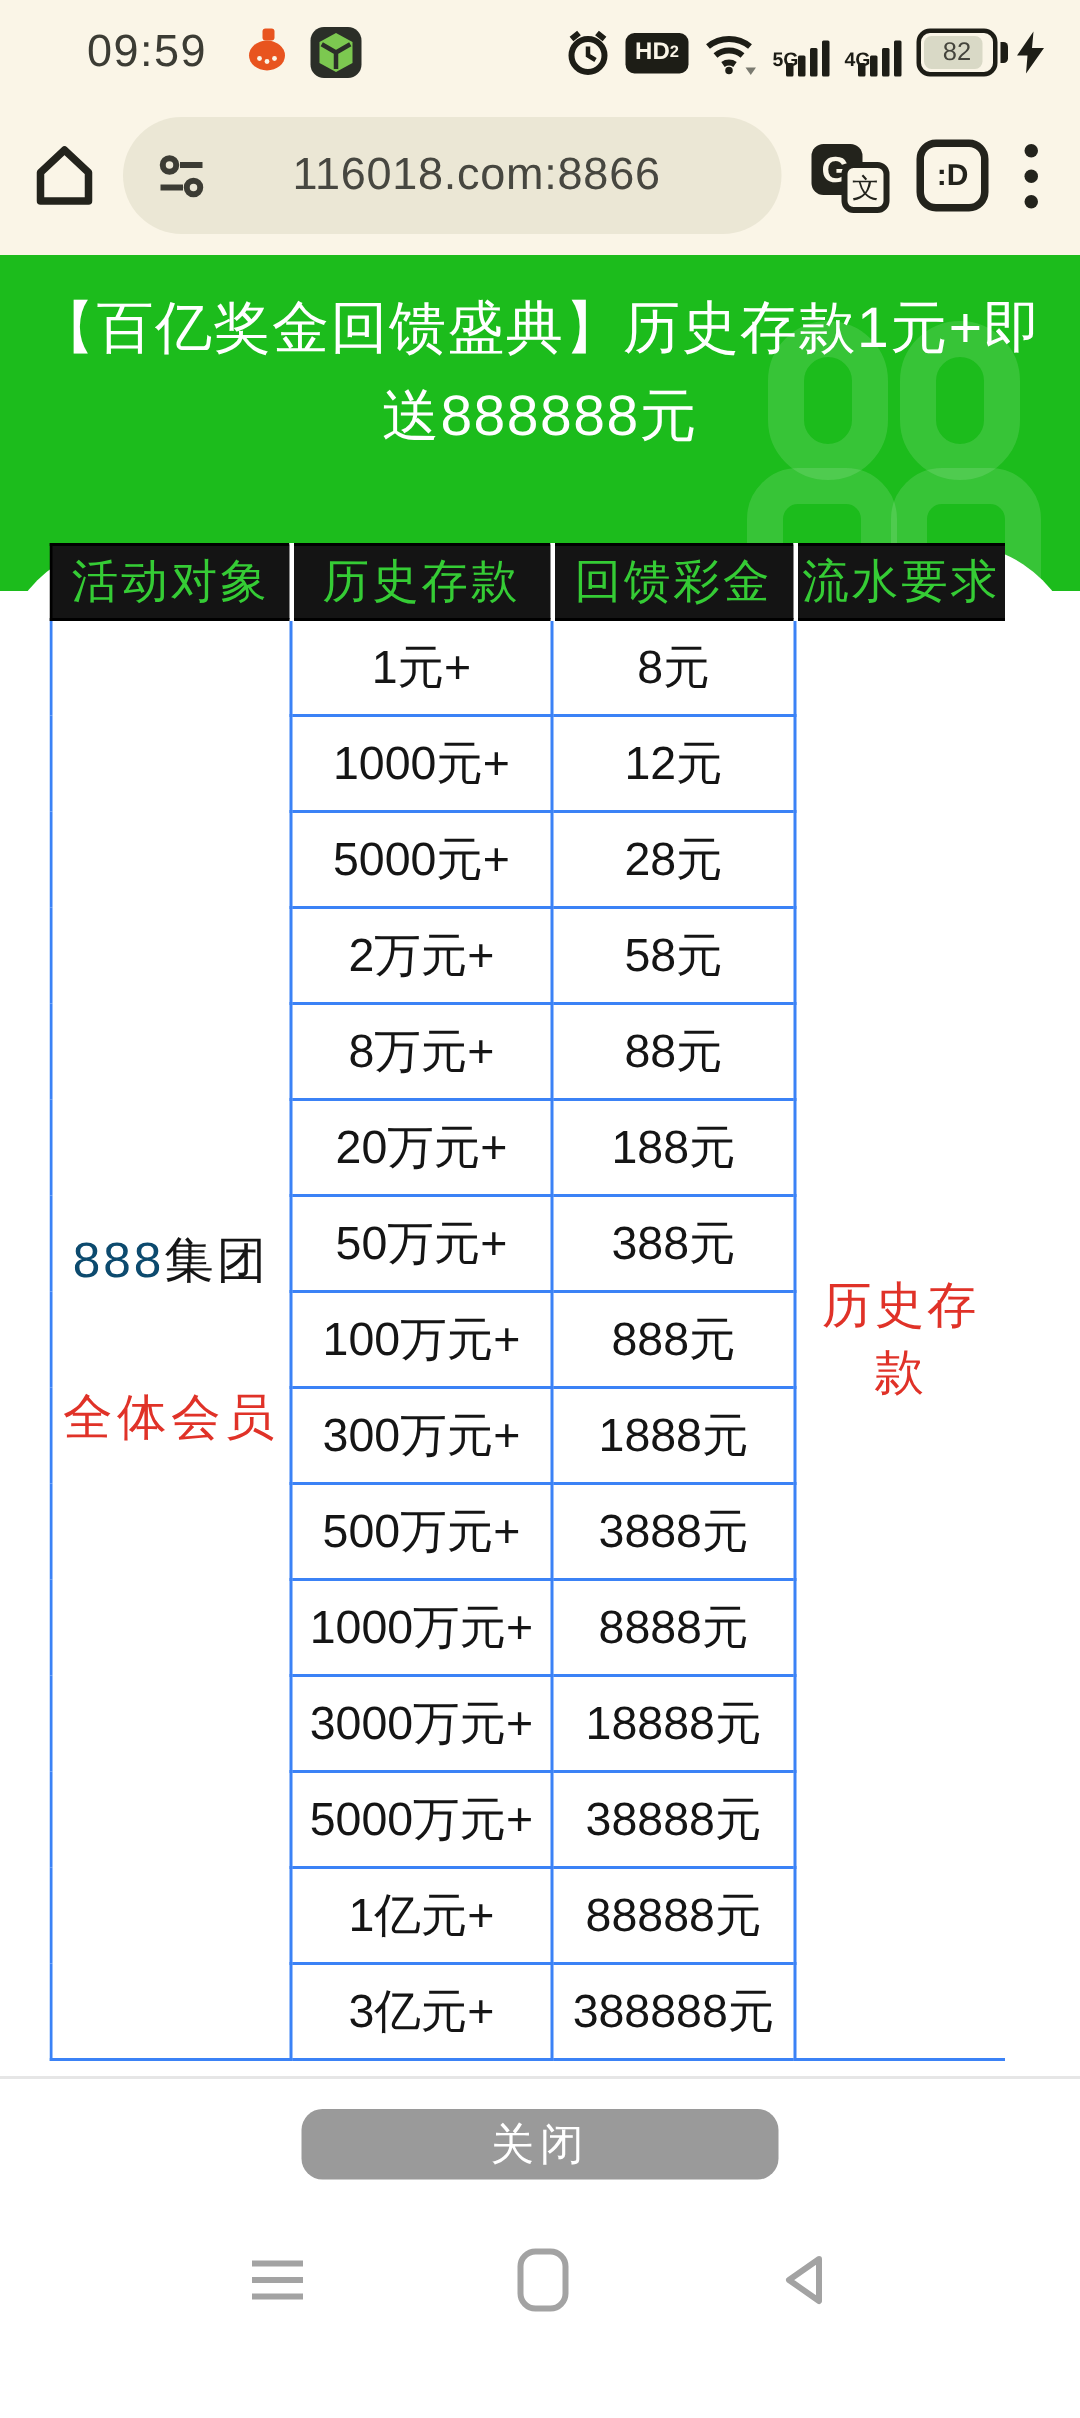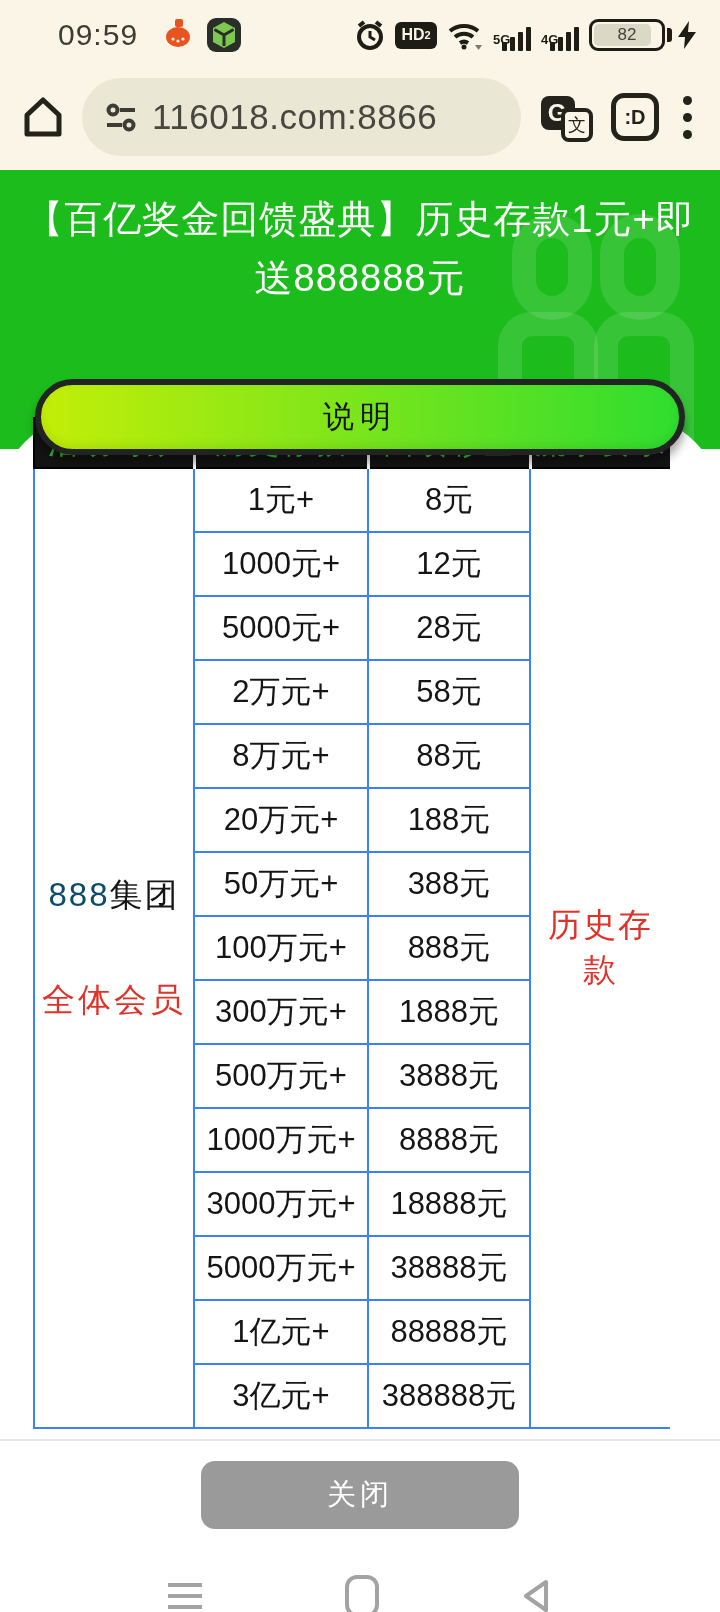--- a/index.html
+++ b/index.html
@@ -18,44 +18,44 @@
   .sb-right{ margin-left:auto; display:flex; align-items:center; gap:10px; }
   .hd-badge{
     background:#1d1d16; color:#faf5e7; border-radius:6px; height:27px; min-width:42px;
     display:flex; align-items:center; justify-content:center; font-size:16px; font-weight:bold; padding:0 4px;
   }
   .hd-badge sub{ font-size:11px; }
   .sig{ position:relative; width:38px; height:36px; }
   .sig .sig-label{ position:absolute; top:15px; left:0; font-size:13px; font-weight:bold; color:#1d1d16; }
   .sig .bars{ position:absolute; bottom:2px; right:0; display:flex; align-items:flex-end; gap:3px; }
   .sig .bars i{ display:block; width:5px; background:#1d1d16; border-radius:1px; }
-  .battery{ position:relative; width:76px; height:32px; border:3px solid #1d1d16; border-radius:9px;
+  .battery{ position:relative; width:54px; height:32px; border:3px solid #1d1d16; border-radius:9px;
     background:#faf5e7; display:flex; align-items:center; }
   .battery .fill{ position:absolute; left:2px; top:2px; bottom:2px; width:82%; background:#d9d9c6; border-radius:5px; }
   .battery .pct{ position:relative; width:100%; text-align:center; font-size:17px; color:#44443c; }
   .battery-nub{ width:5px; height:14px; background:#1d1d16; border-radius:0 3px 3px 0; margin-left:2px; }
   
   .browser-bar{
     height:106px; background:#faf5e7; display:flex; align-items:center; padding:0 20px; gap:16px;
   }
   .url-pill{
     flex:1; height:78px; background:#ebe7d5; border-radius:39px;
     display:flex; align-items:center; padding:0 22px; gap:14px; min-width:0;
   }
-  .url-text{ font-size:35px; color:#474740; white-space:nowrap; overflow:hidden; letter-spacing:0.5px; }
+  .url-text{ font-size:30px; color:#474740; white-space:nowrap; overflow:hidden; letter-spacing:0.5px;margin-left:43px; }
   .toolbar-btn{ display:flex; align-items:center; justify-content:center; }
   .tab-badge{
     width:48px; height:48px; border:5px solid #23231c; border-radius:13px;
     display:flex; align-items:center; justify-content:center;
     font-size:20px; font-weight:bold; color:#23231c;
   }
   .menu-dots{ display:flex; flex-direction:column; gap:8px; padding:0 8px; }
   .menu-dots i{ width:9px; height:9px; border-radius:50%; background:#23231c; }
   
-  .promo{ position:relative; height:279px; background:#1cbc1c; overflow:hidden; }
+  .promo{ position:relative; height:224px; background:#1cbc1c; overflow:hidden; }
   .promo-title{
     position:relative; z-index:1; color:#ffffff; font-size:38px; line-height:1.55;
     text-align:center; padding:20px 14px 0; letter-spacing:1px;
   }
   .gift-watermark{ position:absolute; right:18px; top:36px; z-index:0; }
   
   .white-card{
     position:relative; margin-top:-88px; height:1270px; background:#ffffff;
     border-radius:85px 85px 0 0; z-index:2;
   }
@@ -80,21 +80,21 @@
     border:2px solid #3b82f6; height:64px; text-align:center; vertical-align:middle;
     font-size:31px; color:#151515; background:#fff;
   }
   .target-cell .brand-line{ font-size:33px; color:#151515; letter-spacing:2px; }
   .target-cell .brand-green{ color:#0c4a6e; }
   .target-cell .members-line{ margin-top:60px; font-size:33px; color:#e03228; letter-spacing:3px; }
   .turnover-cell{ color:#e03228 !important; font-size:33px !important; letter-spacing:2px; }
   .page-fold{ height:2px; background:#e6e6e6; width:100%; }
   
   .close-btn{
-    margin:20px auto 0; width:318px; height:68px; background:#9a9a9a; border-radius:14px;
+    margin:20px auto 0; width:318px; height:47px; background:#9a9a9a; border-radius:14px;
     color:#ffffff; font-size:29px; letter-spacing:4px;
     display:flex; align-items:center; justify-content:center; cursor:pointer;
   }
   .nav-bar{
     margin-top:44px; display:flex; justify-content:space-between; align-items:center;
     padding:0 162px; height:46px;
   }
   .nav-btn{ display:flex; align-items:center; justify-content:center; cursor:pointer; }
 </style>
 </head>
@@ -203,21 +203,20 @@
       <rect x="32" y="20" width="56" height="82" rx="28"></rect>
       <rect x="120" y="20" width="56" height="82" rx="28"></rect>
       <rect x="18" y="118" width="76" height="140" rx="22"></rect>
       <rect x="114" y="118" width="76" height="140" rx="22"></rect>
     </g>
   </svg>
   <div class="promo-title">【百亿奖金回馈盛典】历史存款1元+即送888888元</div>
 </div>
 
 <div class="white-card">
-  <div class="info-btn">说明</div>
 
   <div class="table-viewport">
     <table class="promo-table">
       <colgroup>
           <col style="width:160px">
           <col style="width:174px">
           <col style="width:162px">
           <col style="width:141px">
         </colgroup>
       <thead>

